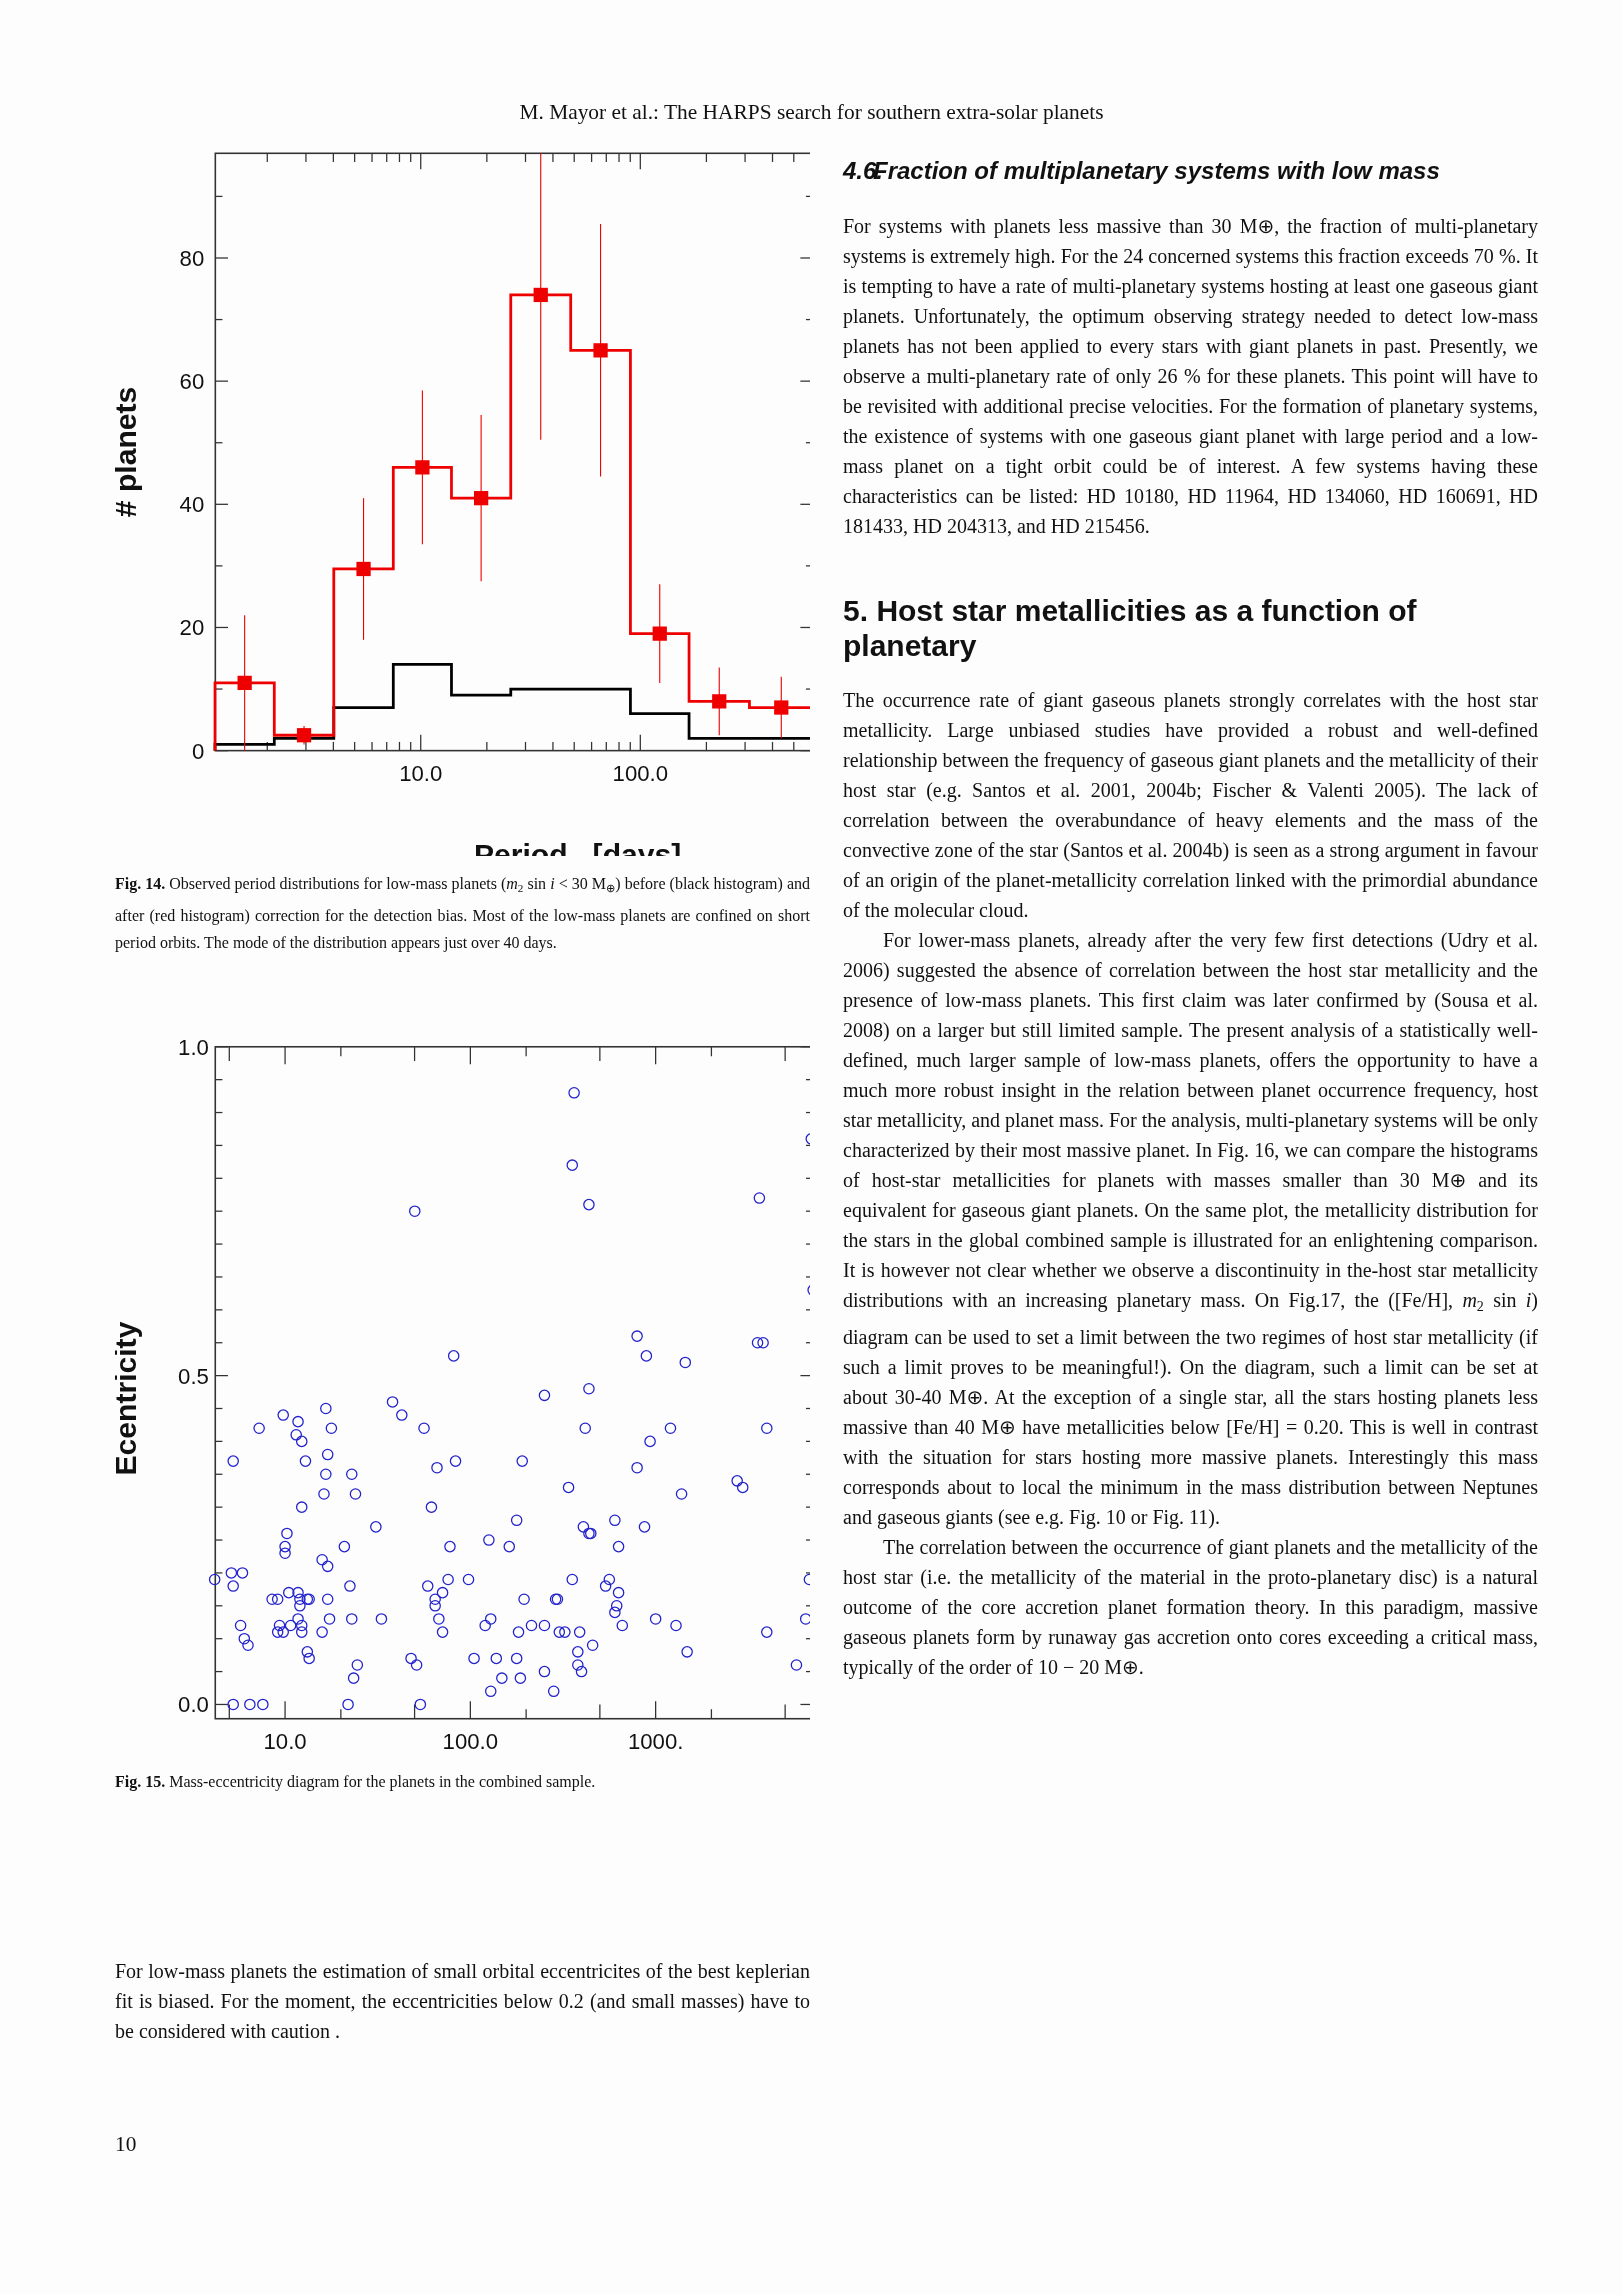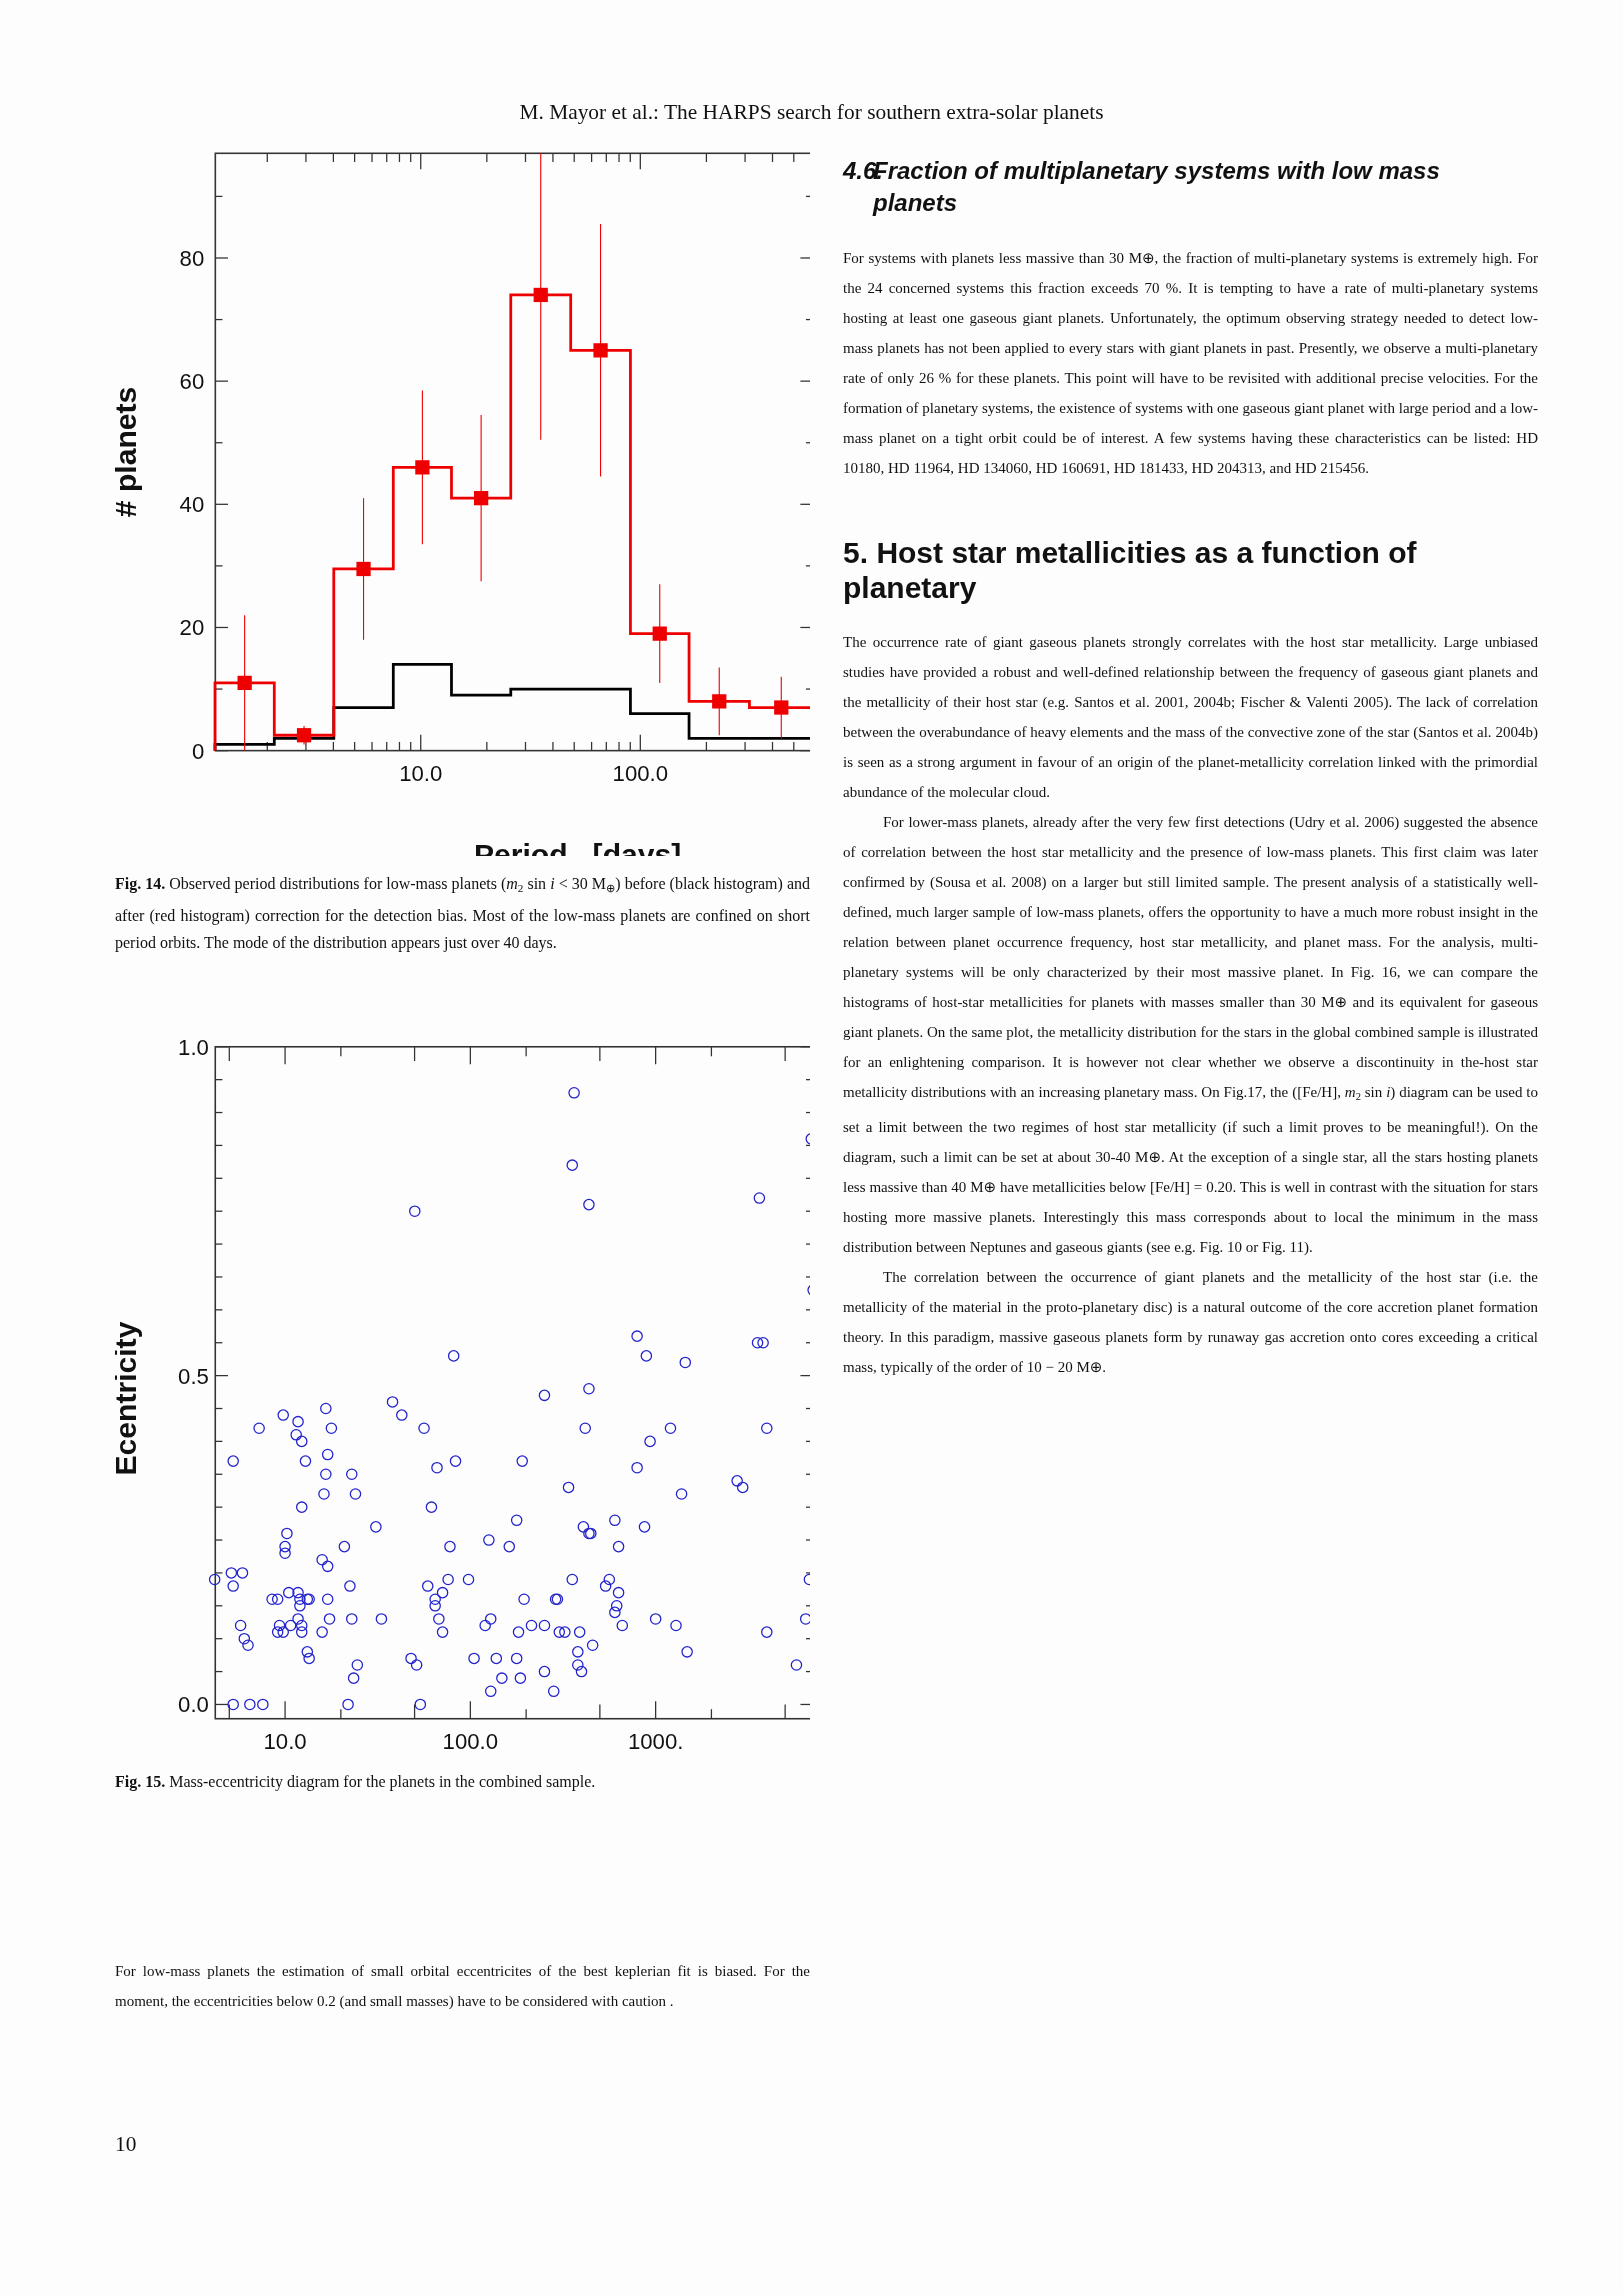--- a/index.html
+++ b/index.html
@@ -1,21 +1,21 @@
 <!DOCTYPE html>
 <html style="font-size:12.7px"><head>
 <meta charset="utf-8">
 <style>
   html, body { margin: 0; padding: 0; background: #fdfdfd; }
   body { width: 1623px; height: 2295px; position: relative; overflow: hidden; font-family: "Liberation Serif", serif; color: #111; }
   .running-head { position: absolute; top: 100px; left: 0; width: 1623px; text-align: center; font-size: 21.4px; }
   .col { position: absolute; }
   .col-left { left: 115px; width: 695px; }
   .col-right { left: 843px; width: 695px; }
-  .para { font-size: 15px; line-height: 30px; text-align: justify; margin: 0; hyphens: manual; }
+  .para { font-size: 20px; line-height: 30px; text-align: justify; margin: 0; hyphens: manual; }
   .para.indent { text-indent: 40px; }
   .caption { font-size: 16px; line-height: 27px; text-align: justify; margin: 0; }
   .caption b { font-weight: bold; }
   .subsec-title { font-family: "Liberation Sans", sans-serif; font-style: italic; font-size: 24px; line-height: 32px; margin: 0; padding-left: 0; }
   .subsec-title .num { display: inline-block; width: 30px; }
   .subsec-title .cont { display: block; padding-left: 30px; }
   .sec-title { font-family: "Liberation Sans", sans-serif; font-weight: bold; font-size: 30px; line-height: 35px; margin: 0; }
   .sec-title .cont { display: block; padding-left: 32px; }
   .page-number { position: absolute; left: 115px; top: 2132px; font-size: 21.4px; }
   svg text { font-family: "Liberation Sans", sans-serif; }
@@ -375,21 +375,20 @@
 
 <div class="col col-left" style="top:1956px;">
   <p class="para">For low-mass planets the estimation of small orbital eccentricites of the best keplerian fit is biased. For the moment, the eccentricities below 0.2 (and small masses) have to be considered with caution .</p>
 </div>
 
 <div class="page-number">10</div>
 
 <div class="col col-right" style="top:155px;">
   <h3 class="subsec-title">
     <span class="num">4.6.</span><span>Fraction of multiplanetary systems with low mass</span>
-    <span class="cont">planets</span>
   </h3>
   <p class="para" style="margin-top:24px;">For systems with planets less massive than 30 M⊕, the fraction of multi-planetary systems is extremely high. For the 24 concerned systems this fraction exceeds 70 %. It is tempting to have a rate of multi-planetary systems hosting at least one gaseous giant planets. Unfortunately, the optimum observing strategy needed to detect low-mass planets has not been applied to every stars with giant planets in past. Presently, we observe a multi-planetary rate of only 26 % for these planets. This point will have to be revisited with additional precise velocities. For the formation of planetary systems, the existence of systems with one gaseous giant planet with large period and a low-mass planet on a tight orbit could be of interest. A few systems having these characteristics can be listed: HD 10180, HD 11964, HD 134060, HD 160691, HD 181433, HD 204313, and HD 215456.</p>
 
   <h2 class="sec-title" style="margin-top:52px;">
     <span>5.</span> <span>Host star metallicities as a function of planetary</span>
   </h2>
   <p class="para" style="margin-top:22px;">The occurrence rate of giant gaseous planets strongly correlates with the host star metallicity. Large unbiased studies have provided a robust and well-defined relationship between the frequency of gaseous giant planets and the metallicity of their host star (e.g. Santos et al. 2001, 2004b; Fischer &amp; Valenti 2005). The lack of correlation between the overabundance of heavy elements and the mass of the convective zone of the star (Santos et al. 2004b) is seen as a strong argument in favour of an origin of the planet-metallicity correlation linked with the primordial abundance of the molecular cloud.</p>
   <p class="para indent"><span>For lower-mass planets, already after the very few first detections (Udry et al. 2006) suggested the absence of correlation between the host star metallicity and the presence of low-mass planets. This first claim was later confirmed by (Sousa et al. 2008) on a larger but still limited sample. The present analysis of a statistically well-defined, much larger sample of low-mass planets, offers the opportunity to have a much more robust insight in the relation between planet occurrence frequency, host star metallicity, and planet mass. For the analysis, multi-planetary systems will be only characterized by their most massive planet. In Fig. 16, we can compare the histograms of host-star metallicities for planets with masses smaller than 30 M⊕ and its equivalent for gaseous giant planets. On the same plot, the metallicity distribution for the stars in the global combined sample is illustrated for an enlightening comparison. It is however not clear whether we observe a discontinuity in the-host star metallicity distributions with an increasing planetary mass. On Fig.17, the ([Fe/H], </span><i>m</i><span class="sub">2</span><span> sin </span><i>i</i><span>) diagram can be used to set a limit between the two regimes of host star metallicity (if such a limit proves to be meaningful!). On the diagram, such a limit can be set at about 30-40 M⊕. At the exception of a single star, all the stars hosting planets less massive than 40 M⊕ have metallicities below [Fe/H] = 0.20. This is well in contrast with the situation for stars hosting more massive planets. Interestingly this mass corresponds about to local the minimum in the mass distribution between Neptunes and gaseous giants (see e.g. Fig. 10 or Fig. 11).</span></p>
   <p class="para indent">The correlation between the occurrence of giant planets and the metallicity of the host star (i.e. the metallicity of the material in the proto-planetary disc) is a natural outcome of the core accretion planet formation theory. In this paradigm, massive gaseous planets form by runaway gas accretion onto cores exceeding a critical mass, typically of the order of 10 − 20 M⊕.</p>
 </div>

